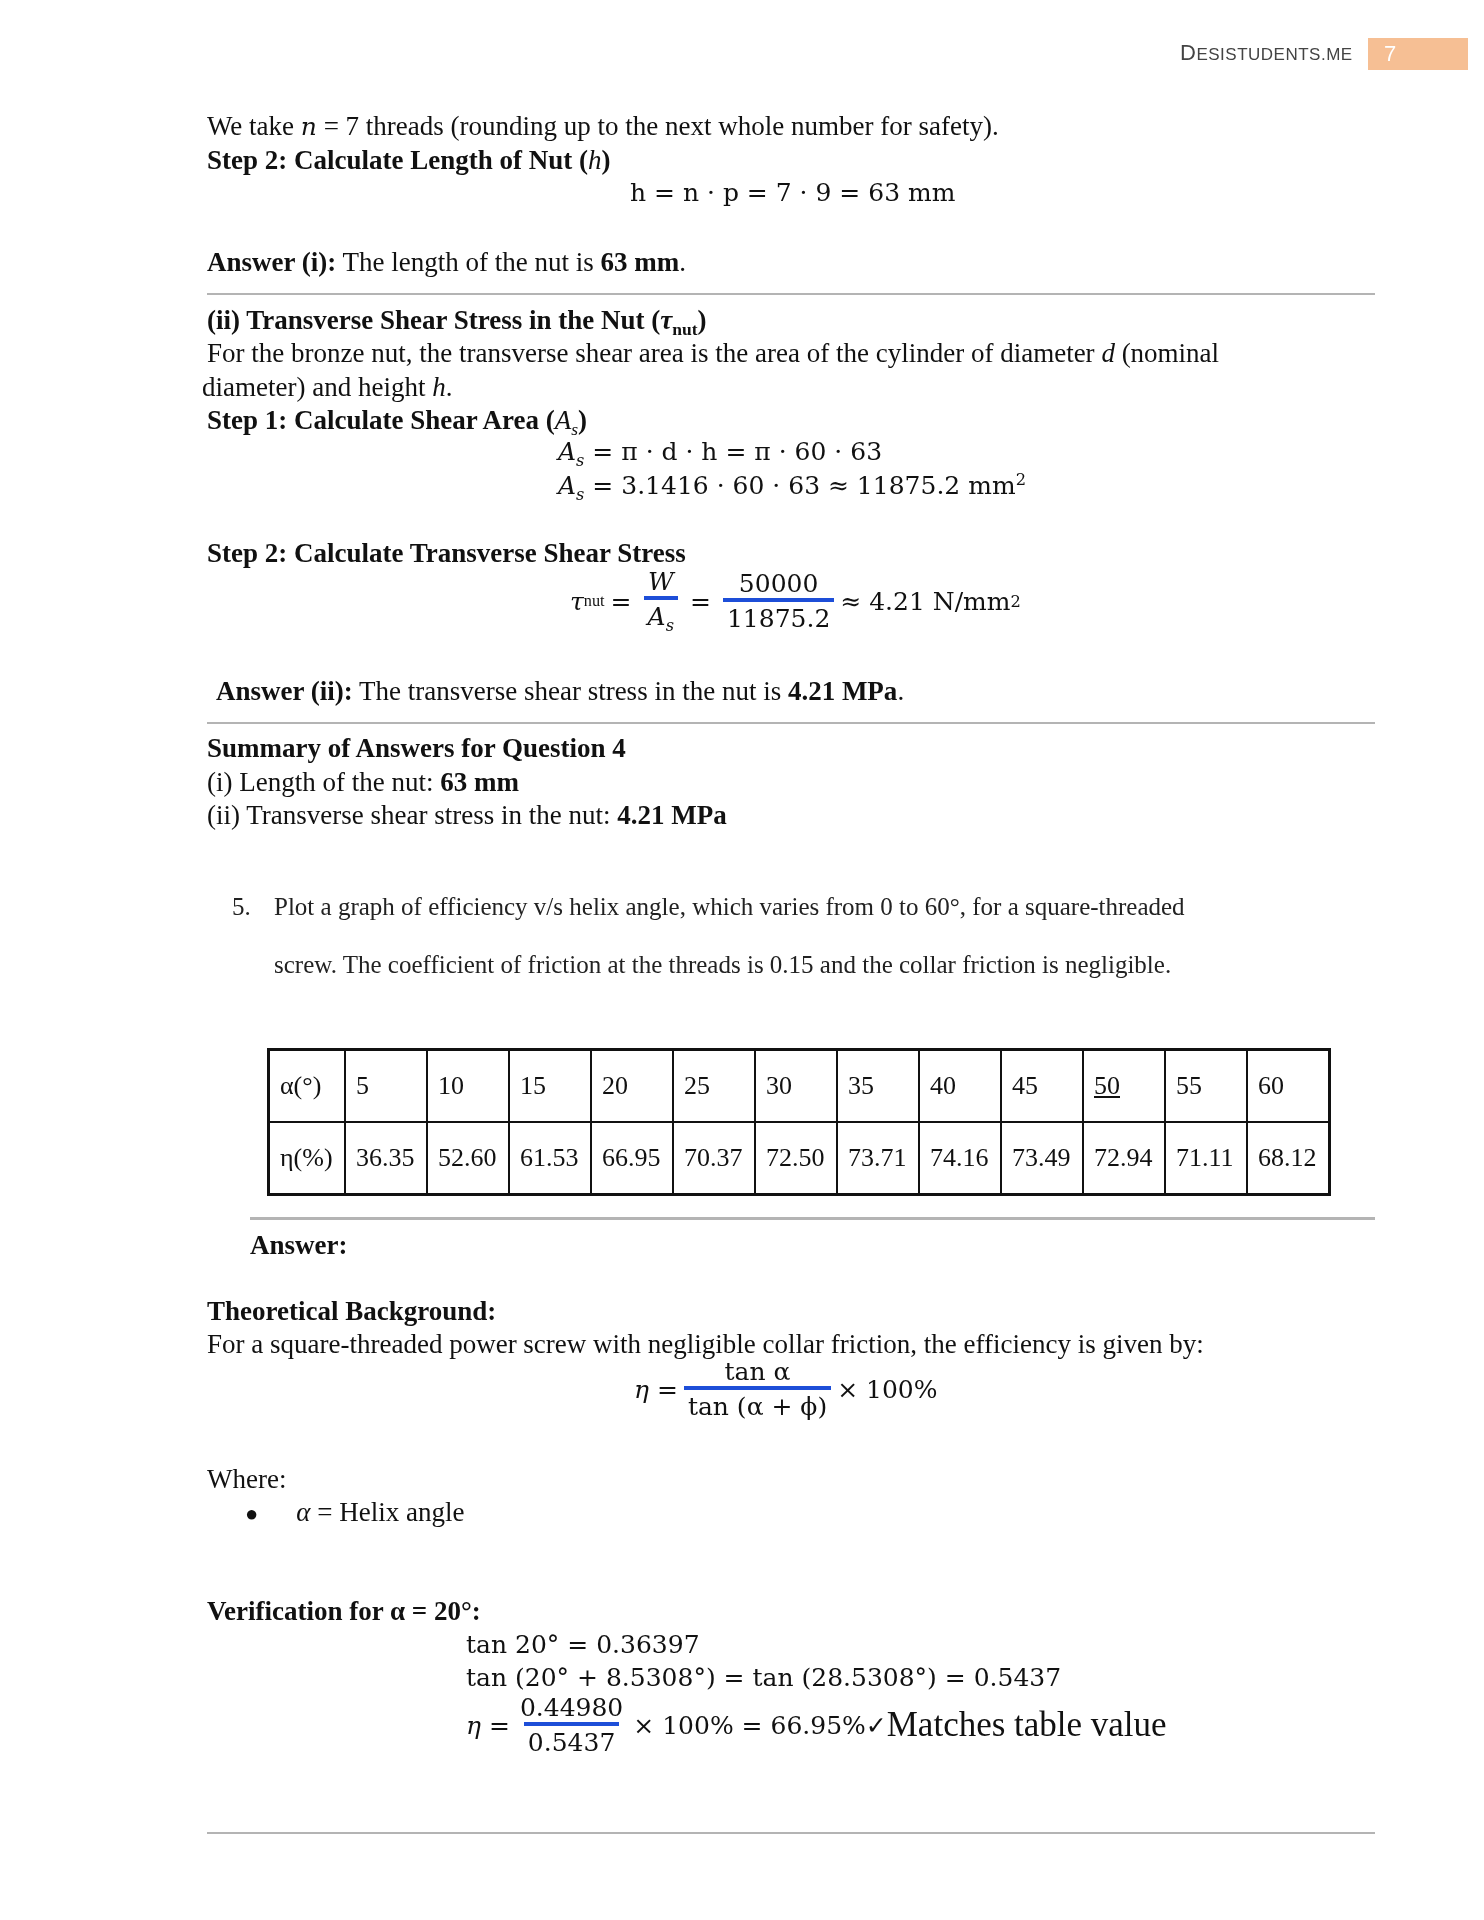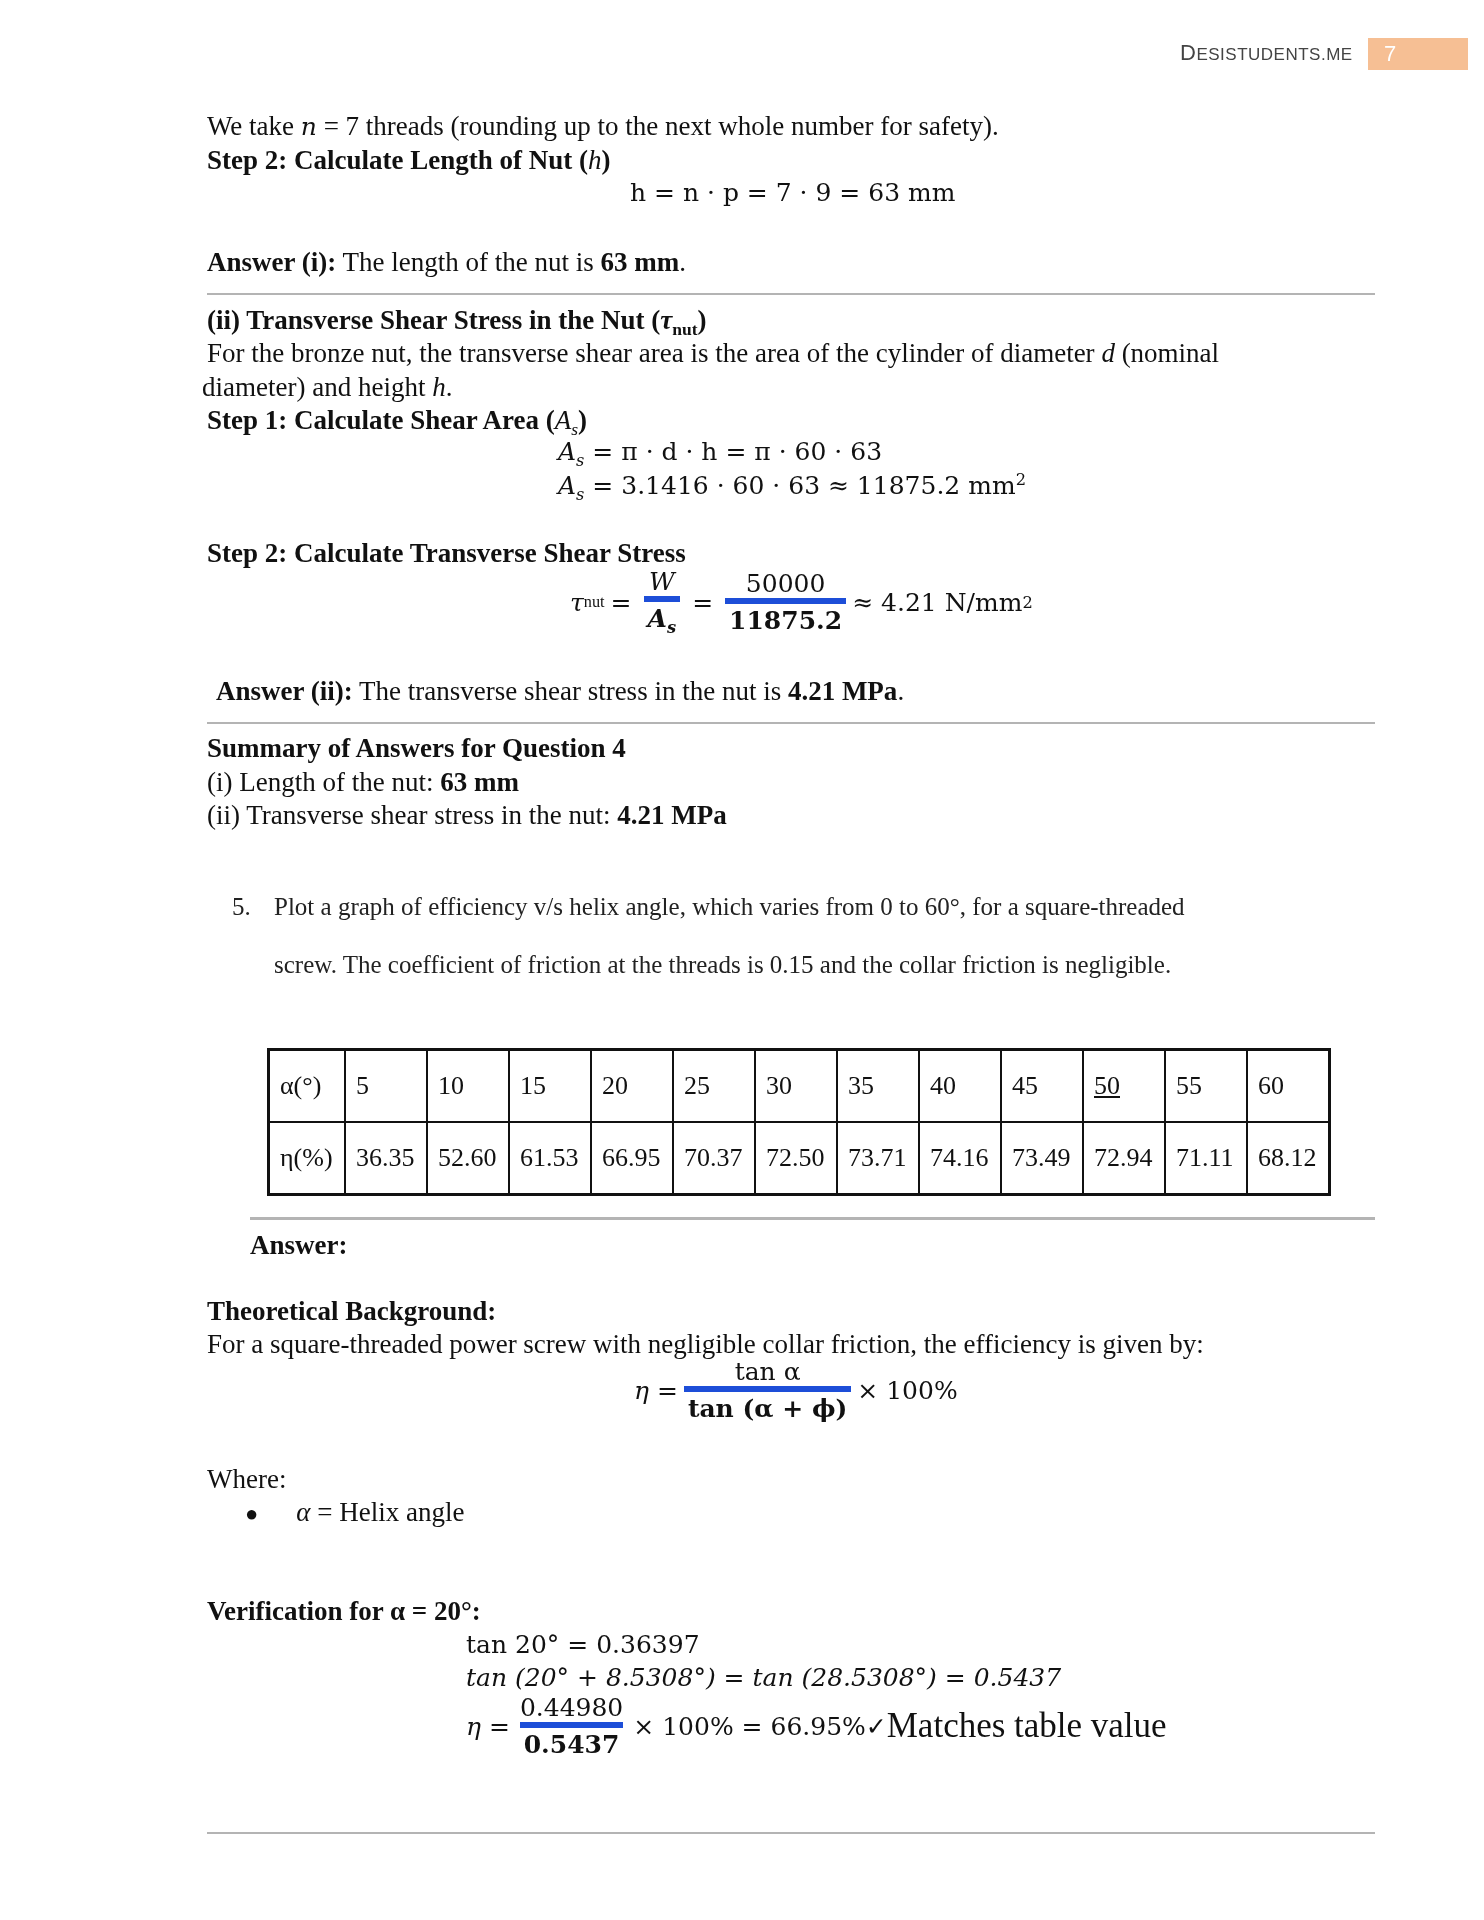--- a/index.html
+++ b/index.html
@@ -9,21 +9,21 @@
   .hdr-site .big { font-size:22px; }
   .hdr-site .sc { font-size:17px; }
   .pg-badge { left:1368px; top:38px; width:100px; height:32px; background:#f6bf94; color:#fff; font-family:"Liberation Sans", sans-serif; font-size:22px; line-height:32px; padding-left:16px; box-sizing:border-box; }
   .txt { font-size:27px; line-height:34px; white-space:nowrap; }
   .b { font-weight:bold; }
   .i { font-style:italic; }
   .math { font-family:"DejaVu Serif", serif; font-size:25px; white-space:nowrap; }
   .rule { height:2px; background:#b4b4b4; }
   .frac { display:inline-flex; flex-direction:column; align-items:center; vertical-align:middle; margin:0 6px; }
   .frac .num { padding:0 4px; }
-  .frac .den { border-top:6px solid #1d4ed8; padding:2px 4px 0;font-weight:bold; }
+  .frac .den { border-top:4px solid #1d4ed8; padding:2px 4px 0; }
   sub, sup { font-size:65%; }
   table.eff { border-collapse:collapse; font-family:"Liberation Serif", serif; font-size:26px; }
   table.eff td { border:2px solid #111; height:70px; padding:0 10px; text-align:left; vertical-align:middle; }
   table.eff { border:3px solid #111; }
   .bullet { font-size:22px; }
   .q5 { font-size:25px; color:#222; }
 </style>
 </head>
 <body>
 
@@ -146,21 +146,21 @@
   </span>
   <span>× 100%</span>
 </div>
 
 <div class="abs txt" style="left:207px; top:1462px;">Where:</div>
 <div class="abs" style="left:245px; top:1495px;">
   <div class="txt" style="height:33px;"><span class="bullet">●</span><span style="display:inline-block;width:38px"></span><span class="i">α</span><span> = Helix angle</span></div>
 </div>
 <div class="abs txt b" style="left:207px; top:1594px;">Verification for α = 20°:</div>
 <div class="abs math" style="left:466px; top:1630px;">tan 20° = 0.36397</div>
-<div class="abs math" style="left:466px; top:1663px;font-style:italic;">tan (20° + 8.5308°) = tan (28.5308°) = 0.5437</div>
+<div class="abs math" style="left:466px; top:1663px;">tan (20° + 8.5308°) = tan (28.5308°) = 0.5437</div>
 <div class="abs math" style="left:466px; top:1693px; display:flex; align-items:center;">
   <span class="i">η =</span>
   <span class="frac">
     <span class="num">0.44980</span>
     <span class="den">0.5437</span>
   </span>
   <span>× 100% = 66.95%✓</span>
     <span style="font-family:'Liberation Serif',serif; font-size:35px;"> Matches table value</span>
 </div>
 <div class="abs rule" style="left:207px; top:1832px; width:1168px;"></div>

